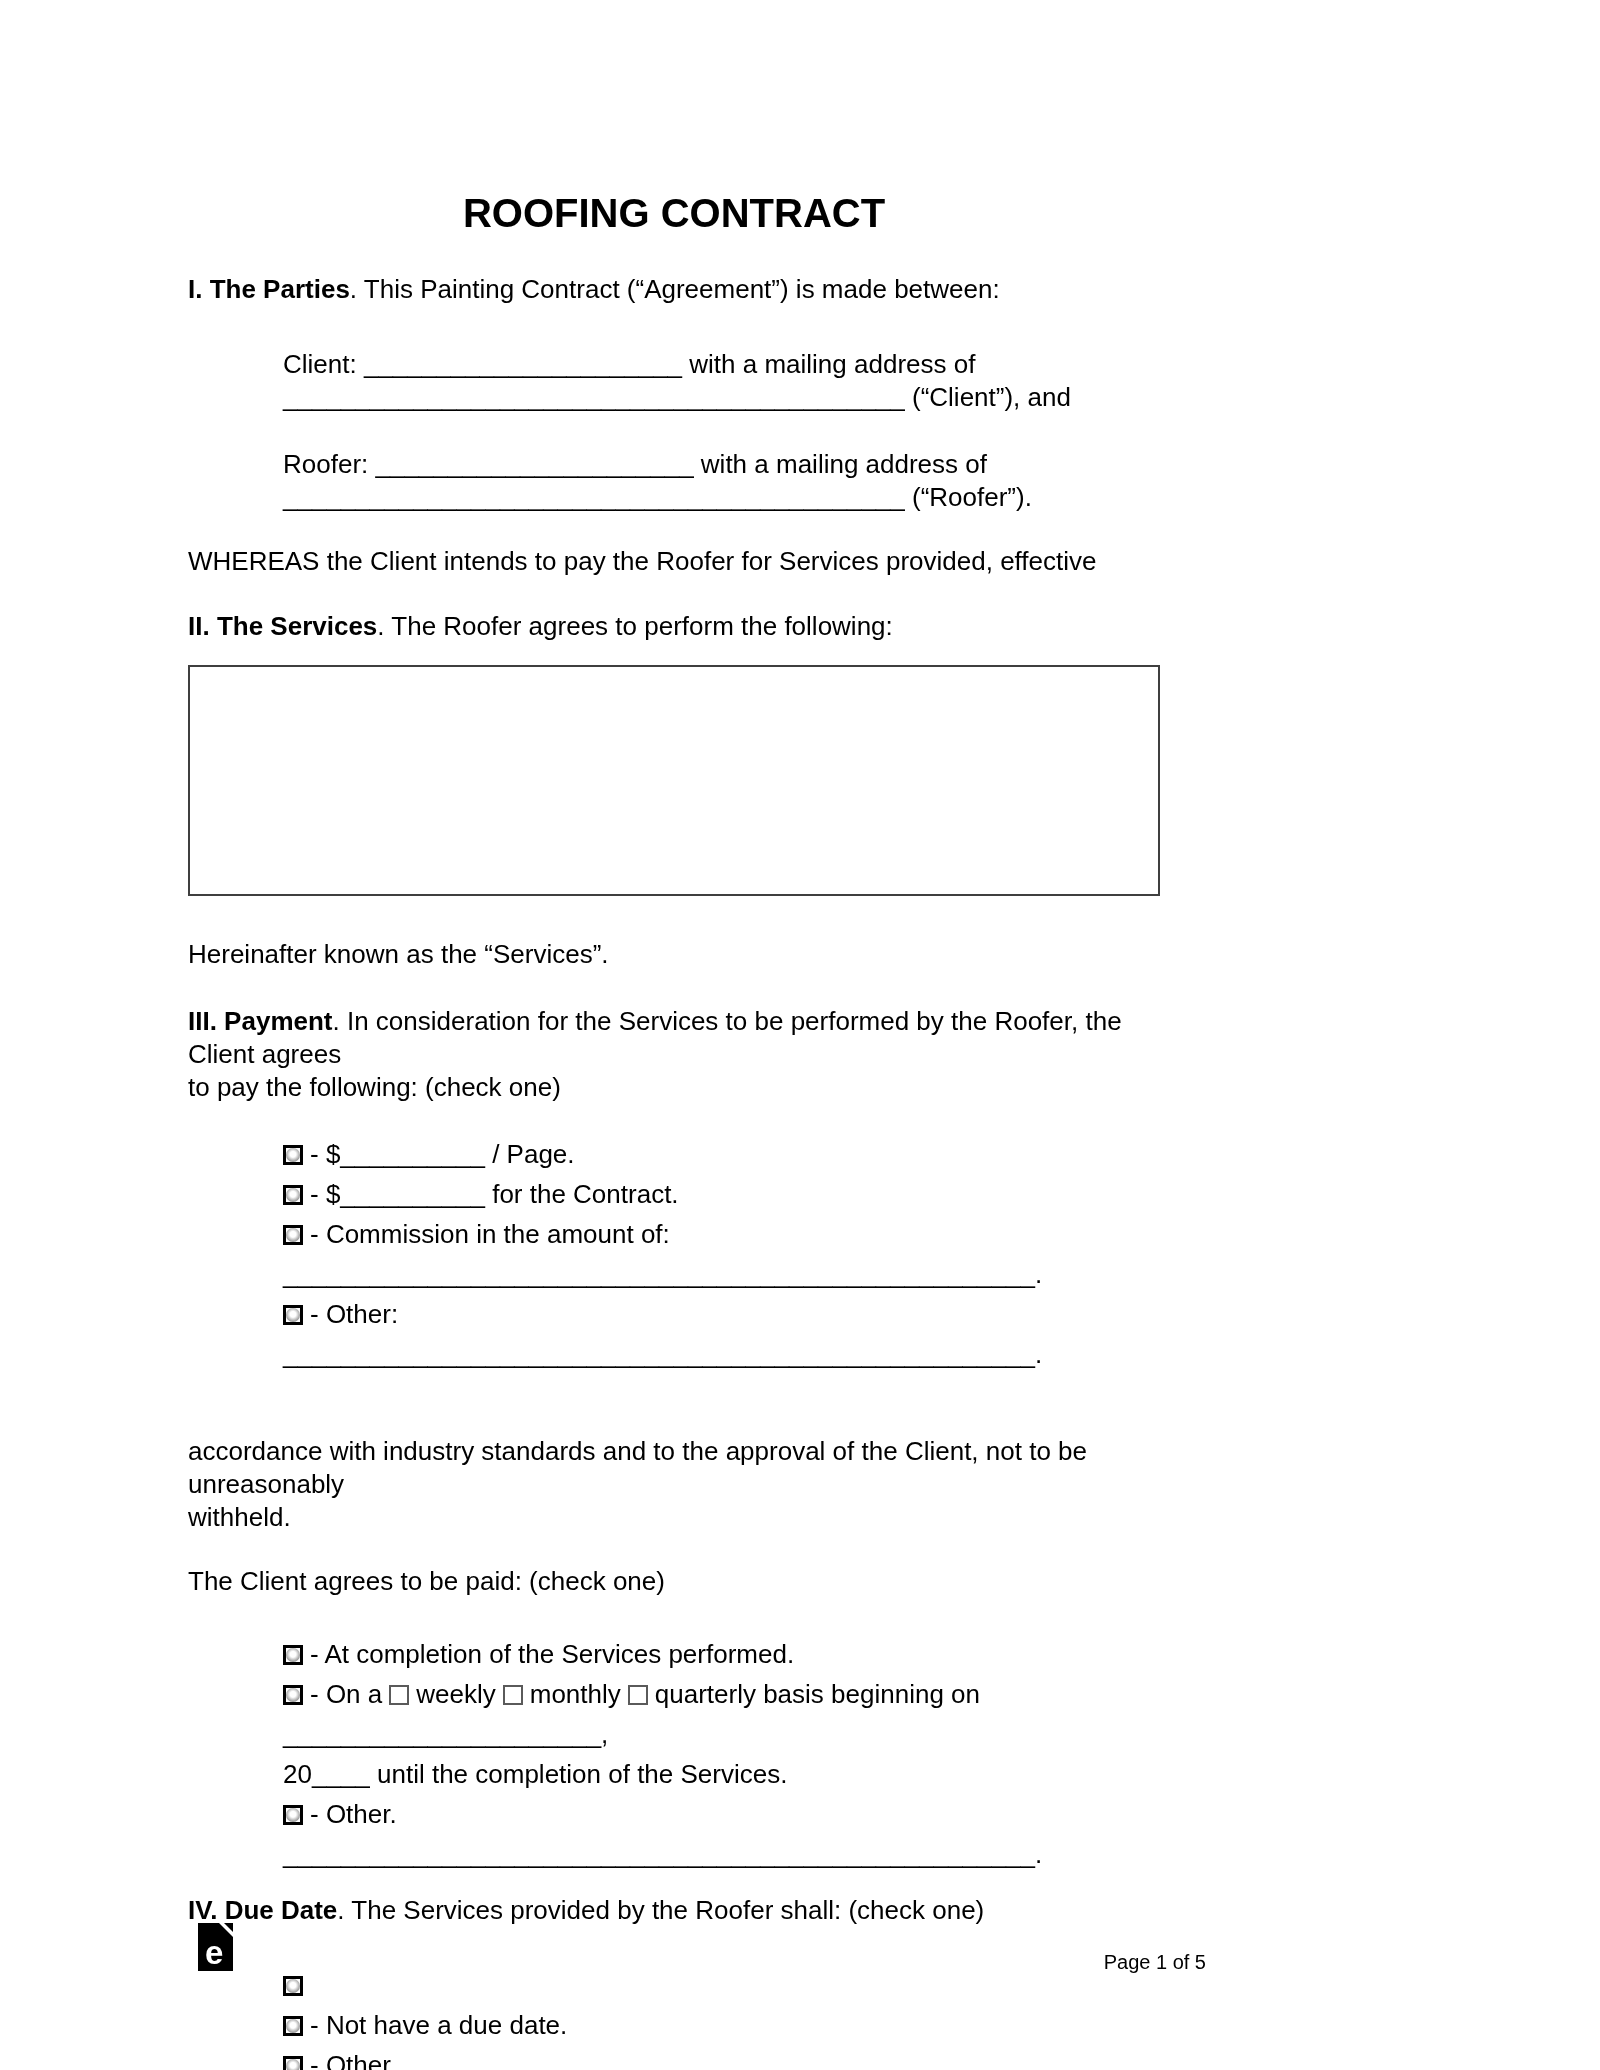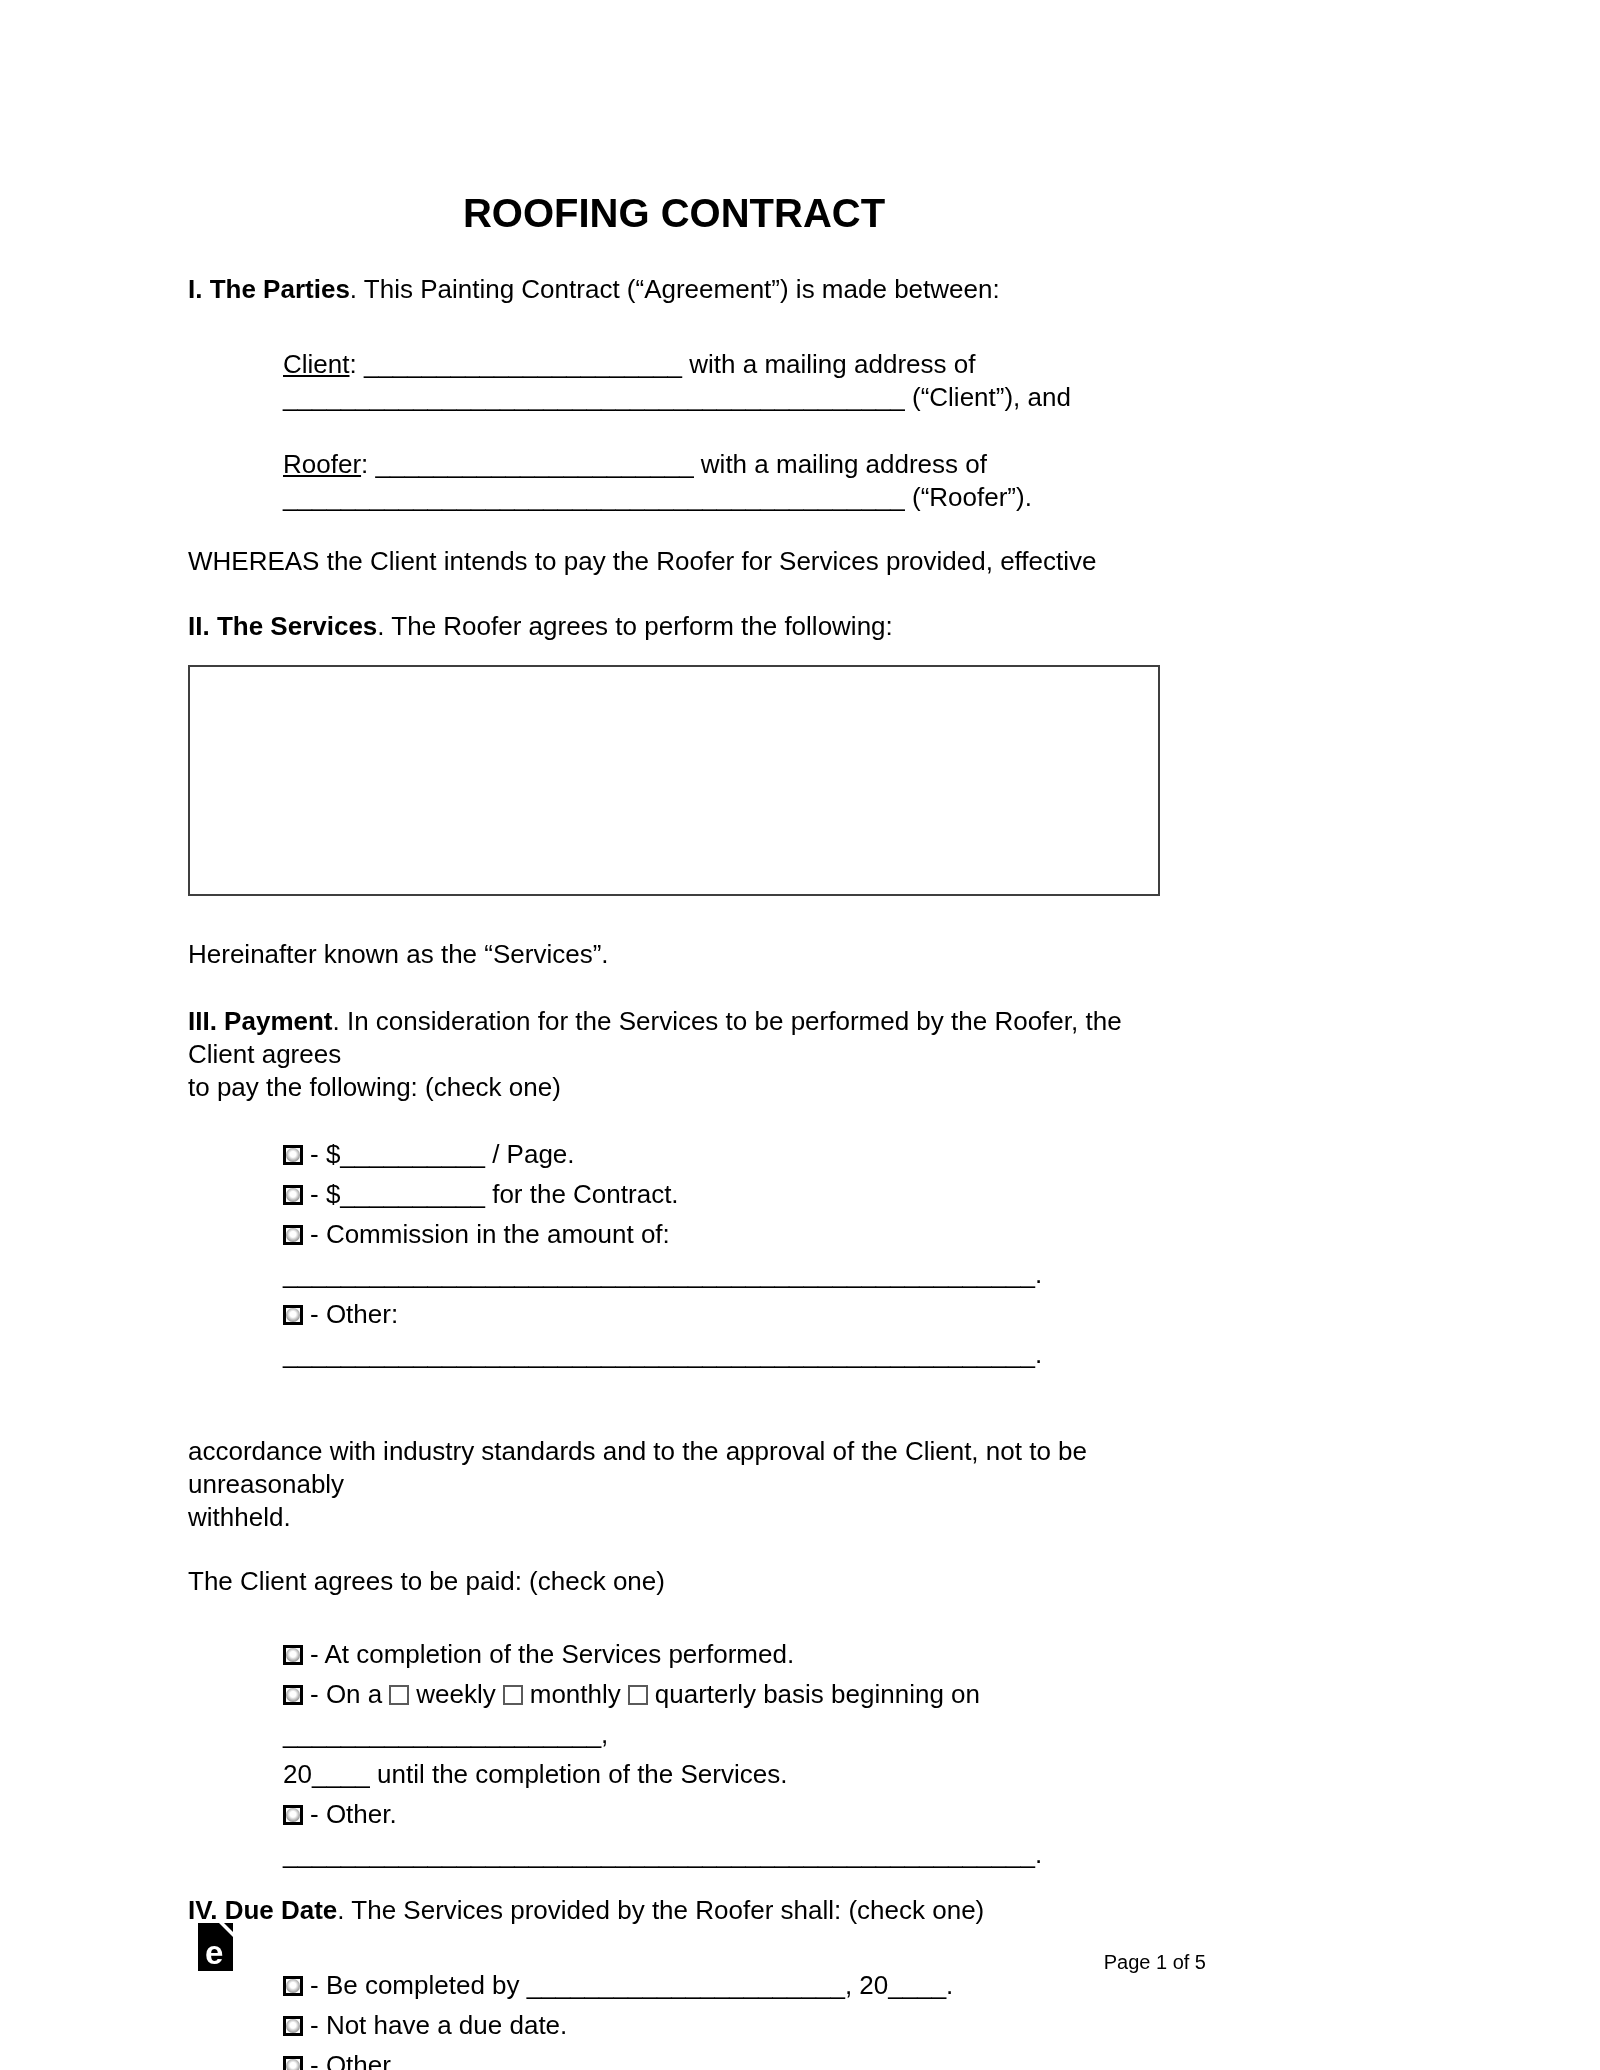--- a/index.html
+++ b/index.html
@@ -7,21 +7,21 @@
     width:1600px;height:2070px;
     font-family:"Liberation Sans",sans-serif;
     font-size:26px;line-height:33px;color:#000;
     overflow:hidden;
   }
   .page{box-sizing:border-box;width:1348px;height:2070px;padding:0 188px;position:relative;}
   .title{font-family:"Liberation Sans",sans-serif;font-weight:bold;font-size:40px;line-height:44px;
     text-align:center;margin:0;padding-top:191px;}
   p{margin:0;}
   b{font-weight:bold;}
-  .u{text-decoration:underline;}
+  .u{}
   .p-parties{margin-top:38px;}
   .indent{margin-left:95px;}
   .client-block{margin-top:42px;}
   .roofer-block{margin-top:34px;}
   .p-whereas{margin-top:31px;}
   .p-services{margin-top:32px;}
   .services-box{margin-top:22px;height:227px;border:2px solid #3f3f3f;background:#fff;}
   .p-hereinafter{margin-top:42px;}
   .p-payment{margin-top:34px;}
   .cblist{line-height:40px;}
@@ -98,21 +98,21 @@
     <div>
       <span class="cb"></span><span>- On a</span><span class="cbe"></span><span>weekly</span><span class="cbe"></span><span>monthly</span><span class="cbe"></span><span>quarterly basis beginning on ______________________,</span>
       <div>20____ until the completion of the Services.</div>
     </div>
     <div><span class="cb"></span><span>- Other. ____________________________________________________.</span></div>
   </div>
 
   <p class="p-duedate"><b>IV. Due Date</b><span>. The Services provided by the Roofer shall: (check one)</span></p>
 
   <div class="indent cblist list-due">
-    <div><span class="cb"></span><span>- Be completed by ______________________, 20____.</span></div>
+    <div><span class="cb"></span></div>
     <div><span class="cb"></span><span>- Not have a due date.</span></div>
     <div><span class="cb"></span><span>- Other. ____________________________________________________.</span></div>
   </div>
 
   <div class="footer">
     <div class="logo">
       <svg width="35" height="48" viewBox="0 0 35 48">
         <path d="M0 0 H21 L35 14 V48 H0 Z" fill="#000"></path>
         <path d="M26 0 H35 V9 Z" fill="#000"></path>
         <text x="7" y="41" font-family="Liberation Sans, sans-serif" font-weight="bold" font-size="33" fill="#ffffff">e</text>

